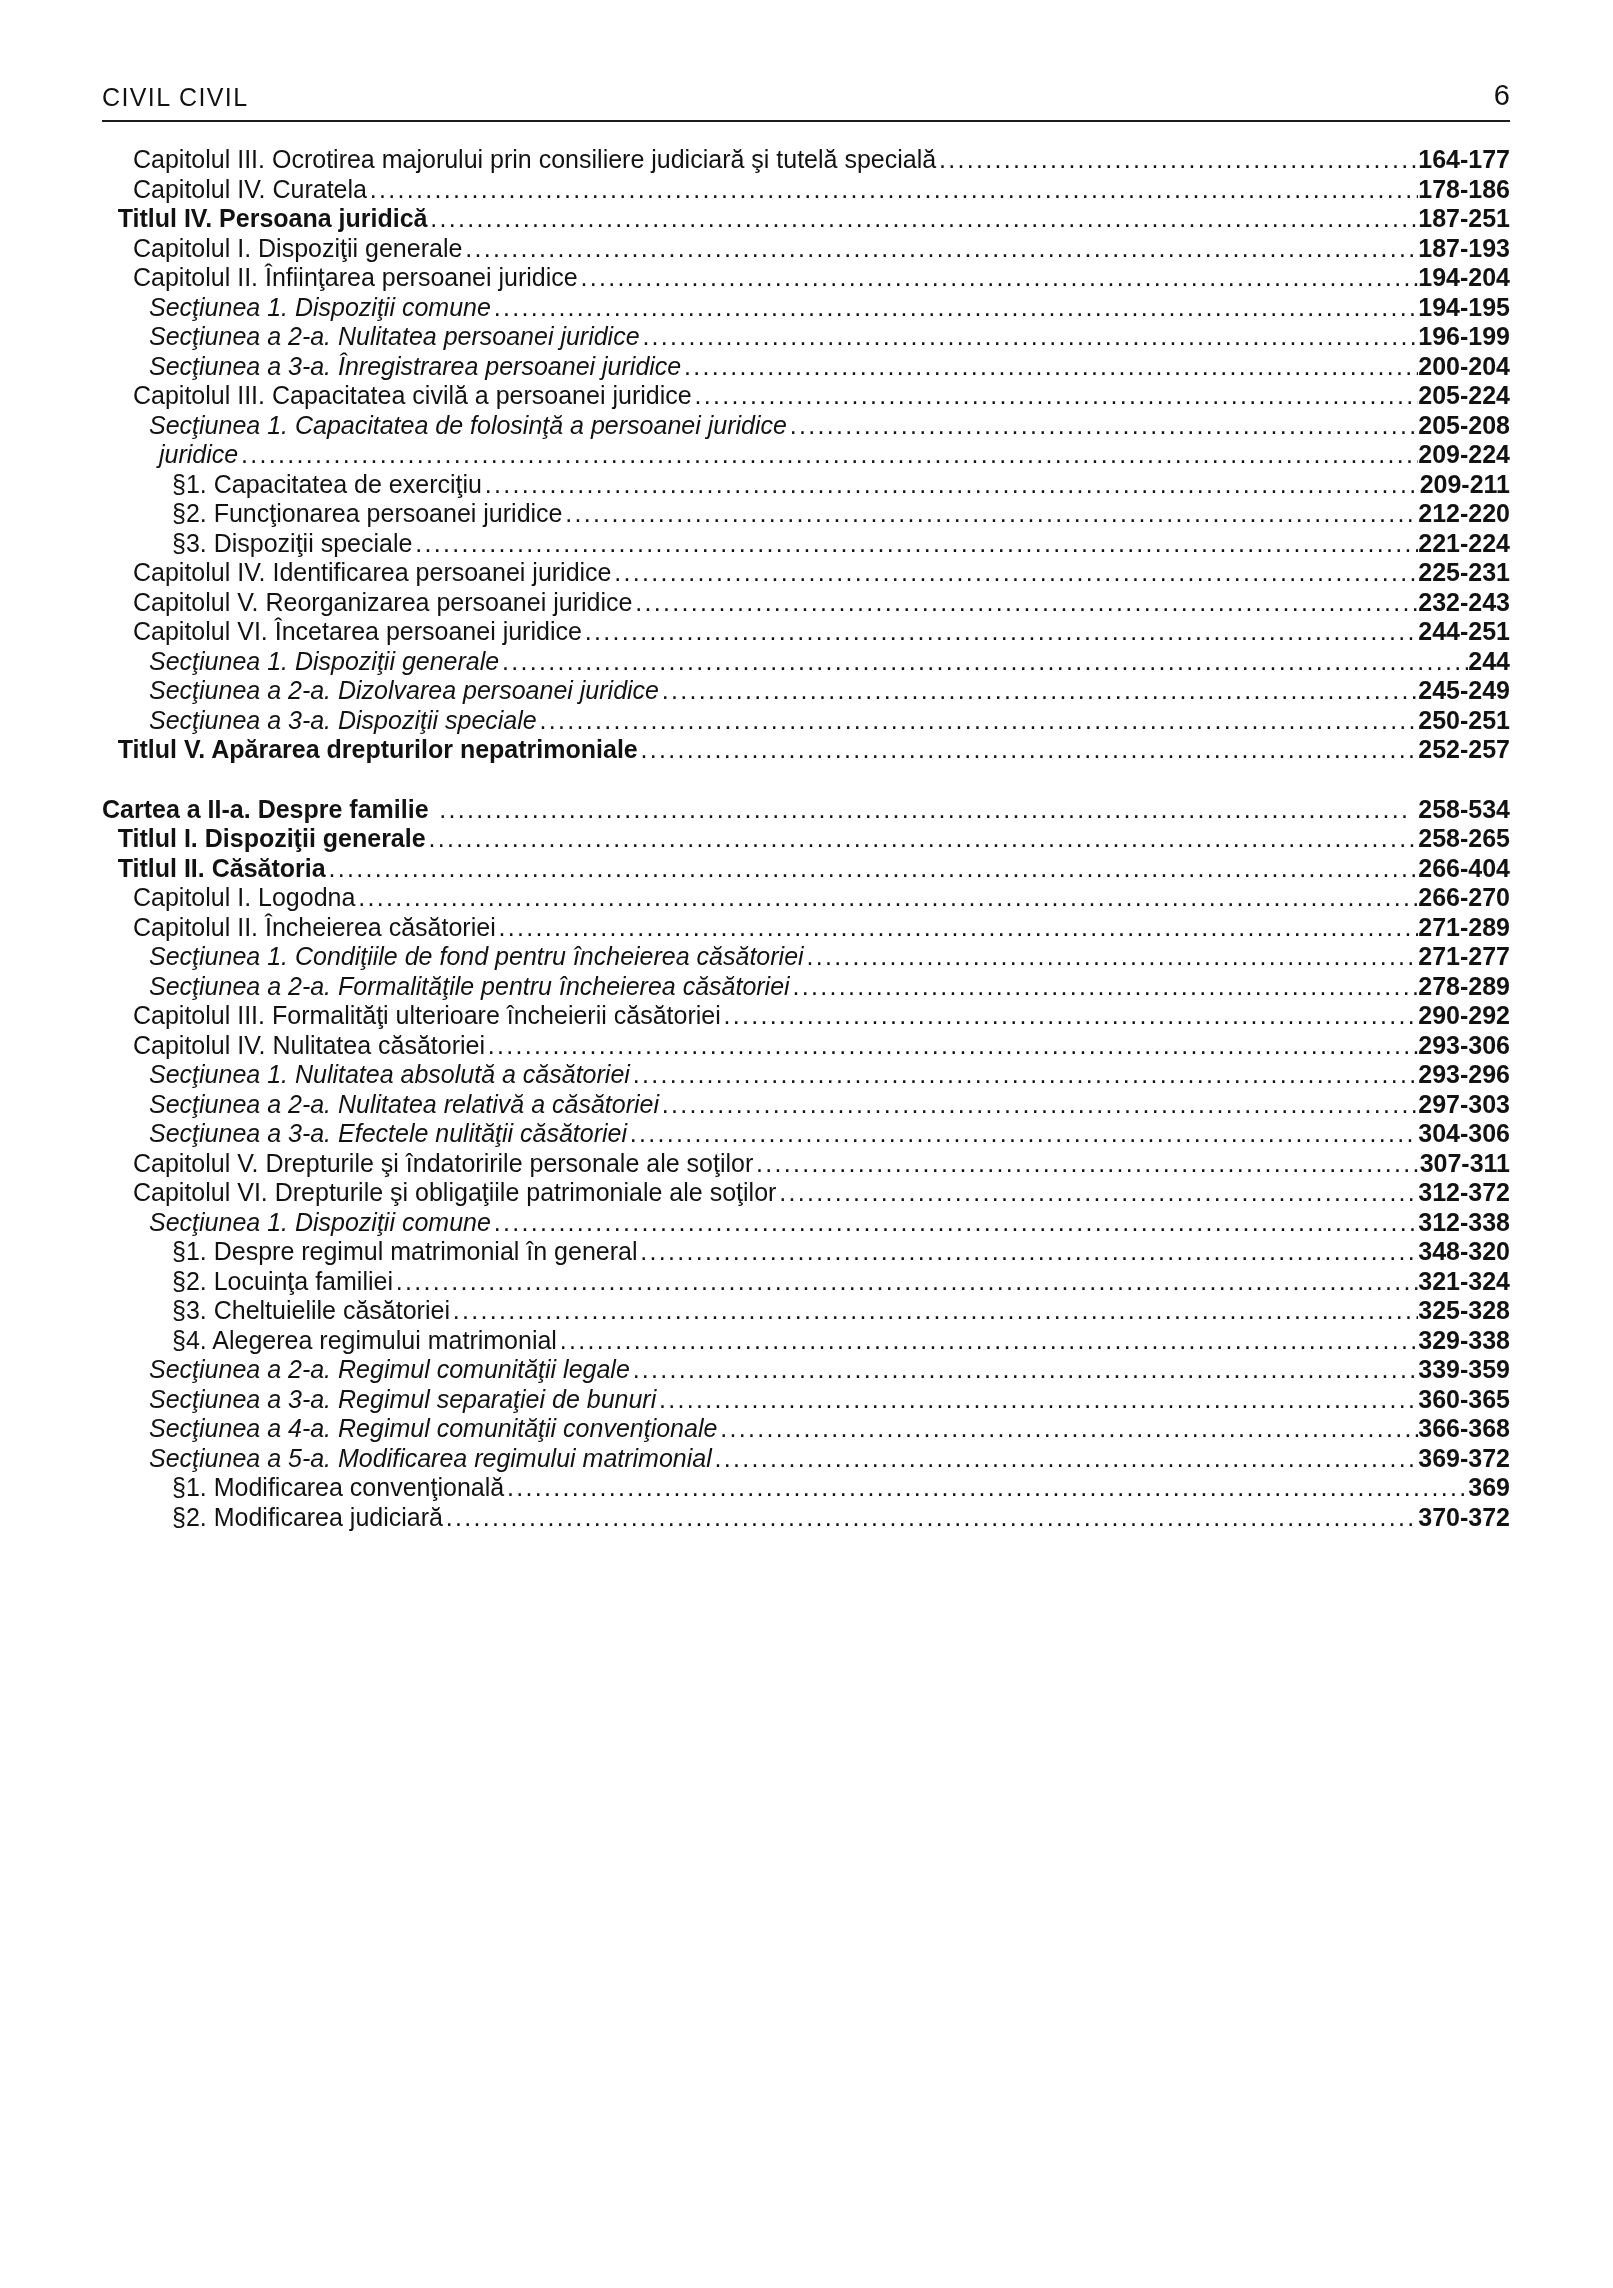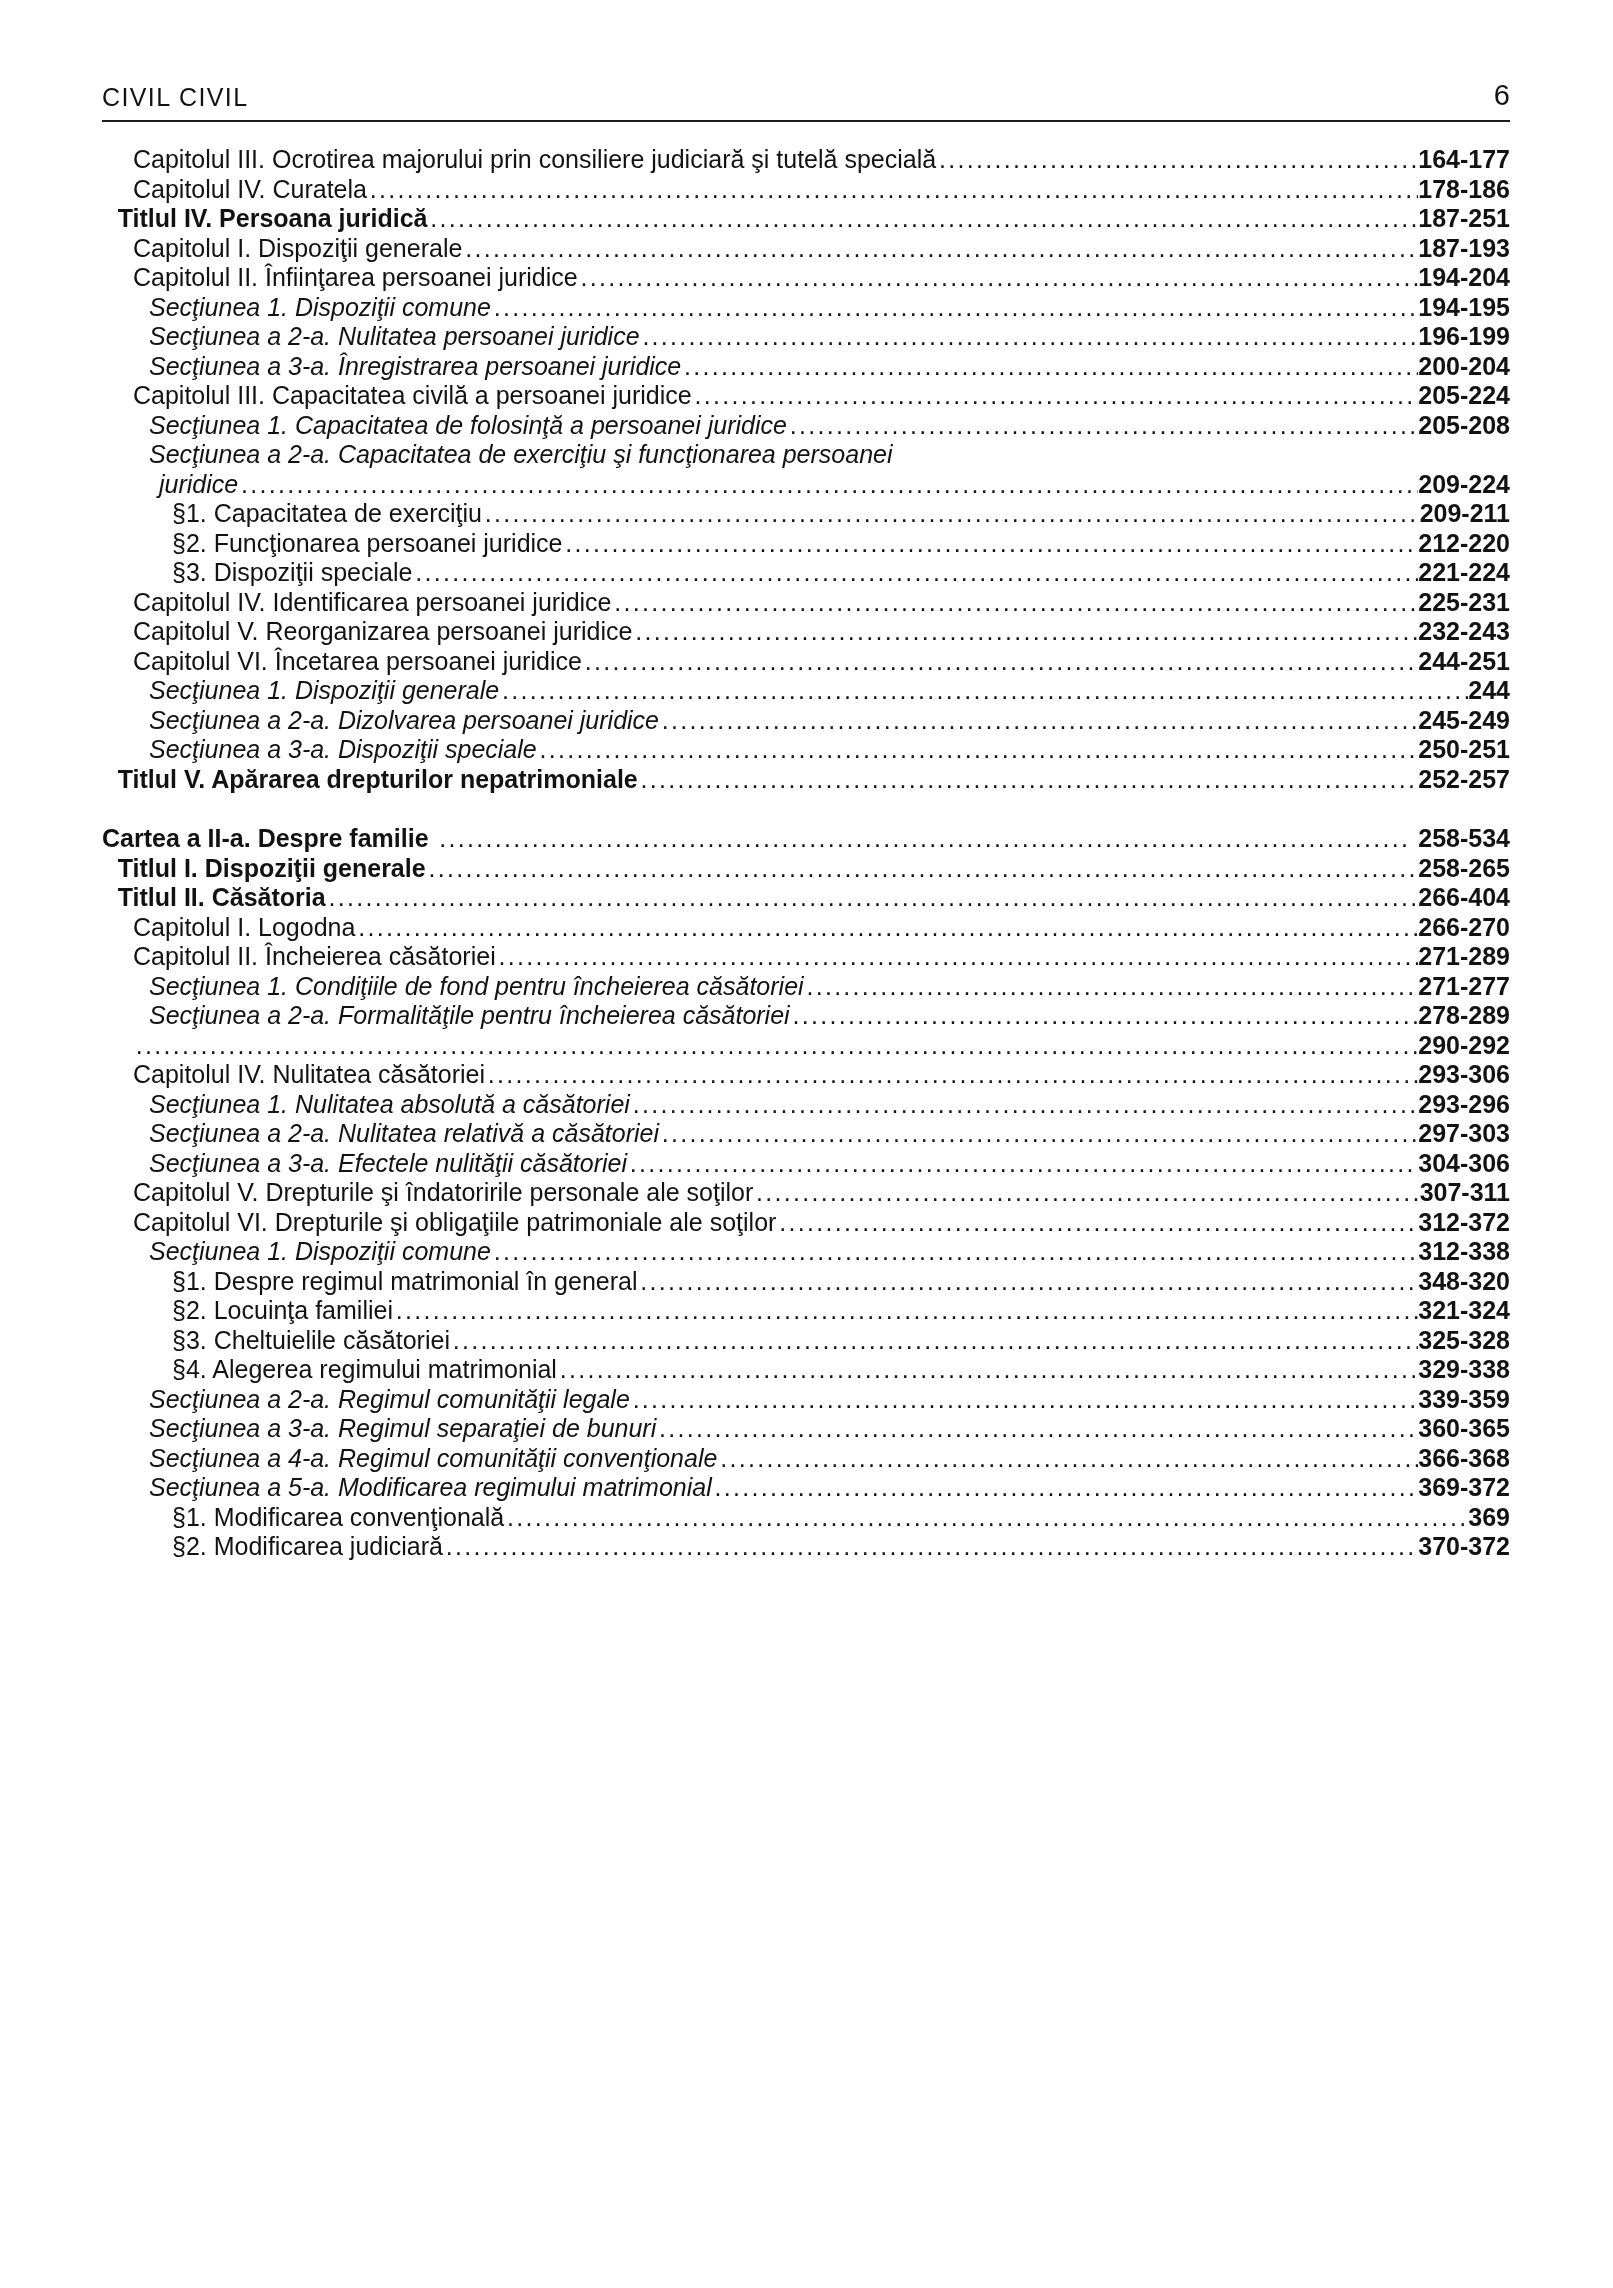--- a/index.html
+++ b/index.html
@@ -126,24 +126,20 @@
         <div class="toc-row lv-capitolul">
     <span class="entry-text">Capitolul III. Capacitatea civilă a persoanei juridice</span>
     <span class="dots">....................................................................................................................................................................................................................................................................</span>
     <span class="pages">205-224</span>
   </div>
         <div class="toc-row lv-sectiunea">
     <span class="entry-text">Secţiunea 1. Capacitatea de folosinţă a persoanei juridice</span>
     <span class="dots">....................................................................................................................................................................................................................................................................</span>
     <span class="pages">205-208</span>
   </div>
-        <div class="toc-row lv-sectiunea">
-    <span class="entry-text">Secţiunea a 2-a. Capacitatea de exerciţiu şi funcţionarea persoanei</span>
-
-  </div>
         <div class="toc-row lv-continuation">
     <span class="entry-text">juridice</span>
     <span class="dots">....................................................................................................................................................................................................................................................................</span>
     <span class="pages">209-224</span>
   </div>
         <div class="toc-row lv-paragraf">
     <span class="entry-text">§1. Capacitatea de exerciţiu</span>
     <span class="dots">....................................................................................................................................................................................................................................................................</span>
     <span class="pages">209-211</span>
   </div>
@@ -221,20 +217,21 @@
     <span class="entry-text">Secţiunea 1. Condiţiile de fond pentru încheierea căsătoriei</span>
     <span class="dots">....................................................................................................................................................................................................................................................................</span>
     <span class="pages">271-277</span>
   </div>
         <div class="toc-row lv-sectiunea">
     <span class="entry-text">Secţiunea a 2-a. Formalităţile pentru încheierea căsătoriei</span>
     <span class="dots">....................................................................................................................................................................................................................................................................</span>
     <span class="pages">278-289</span>
   </div>
         <div class="toc-row lv-capitolul">
+    <span class="entry-text">Capitolul III. Formalităţi ulterioare încheierii căsătoriei</span>
     <span class="dots">....................................................................................................................................................................................................................................................................</span>
     <span class="pages">290-292</span>
   </div>
         <div class="toc-row lv-capitolul">
     <span class="entry-text">Capitolul IV. Nulitatea căsătoriei</span>
     <span class="dots">....................................................................................................................................................................................................................................................................</span>
     <span class="pages">293-306</span>
   </div>
         <div class="toc-row lv-sectiunea">
     <span class="entry-text">Secţiunea 1. Nulitatea absolută a căsătoriei</span>

